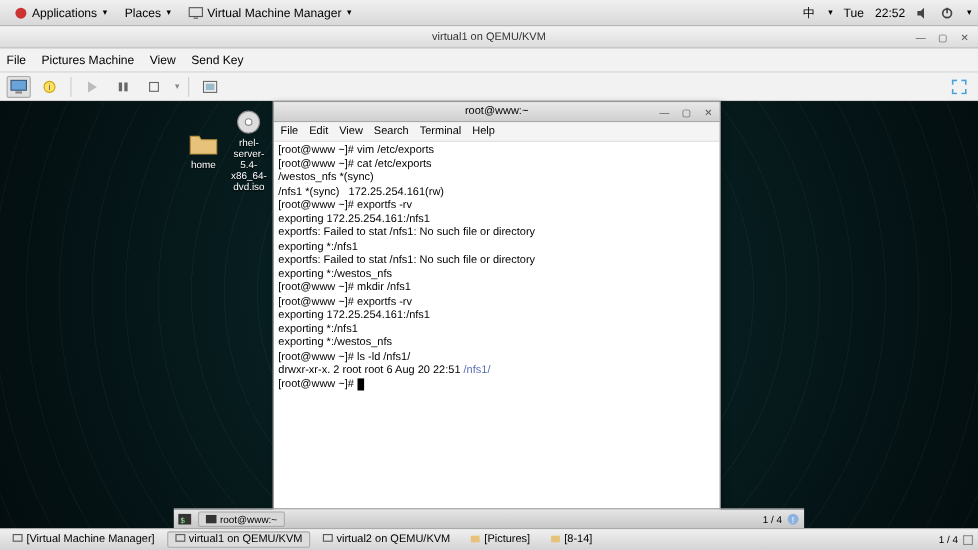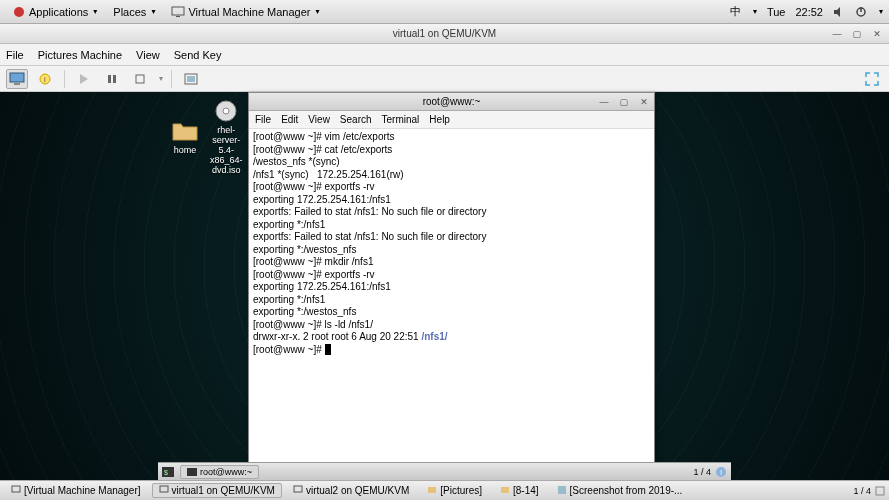--- a/index.html
+++ b/index.html
@@ -37,21 +37,21 @@
 .dicon { display: flex; flex-direction: column; align-items: center; gap: 2px; width: 70px; text-align: center; }
 .dicon .ibox { width: 30px; height: 26px; display: flex; align-items: center; justify-content: center; }
 .dicon .lbl { color: #fff; font-size: 9px; line-height: 1.1; text-shadow: 0 1px 1px #000; word-wrap: break-word; }
 
 
 .term-window { position: absolute; left: 248px; top: 0; width: 407px; background: #fff; border: 1px solid #888; box-shadow: 2px 2px 6px rgba(0,0,0,0.3); }
 .term-title { height: 18px; background: linear-gradient(#e8e8e8,#d0d0d0); display: flex; align-items: center; justify-content: center; font-size: 10px; position: relative; border-bottom: 1px solid #aaa; }
 .term-title .win-controls { position: absolute; right: 4px; display: flex; gap: 8px; }
 .term-menu { height: 18px; background: #f4f4f4; display: flex; align-items: center; padding: 0 6px; gap: 10px; font-size: 10px; border-bottom: 1px solid #ddd; }
 .term-body { background: #fff; padding: 2px 4px; font-family: monospace; font-size: 10px; line-height: 1.25; color: #000; white-space: pre; height: 340px; overflow: hidden; }
-.term-body .dir { color: #5b6db5; font-weight: bold; }
+.term-body .dir { color: #5b6db5; }
 .term-body .cursor { display: inline-block; width: 6px; height: 11px; background: #000; vertical-align: text-bottom; }
 
 
 .guest-taskbar { position: absolute; left: 158px; bottom: 0; right: 158px; height: 18px; background: linear-gradient(#e6e6e6,#c8c8c8); display: flex; align-items: center; padding: 0 4px; font-size: 9px; gap: 6px; border-top: 1px solid #999; }
 .task-item { display: flex; align-items: center; gap: 3px; background: #d8d8d8; border: 1px solid #aaa; padding: 1px 6px; border-radius: 2px; }
 .ws-ind { margin-left: auto; display: flex; align-items: center; gap: 4px; }
 
 
 .host-taskbar { height: 20px; background: linear-gradient(#f0f0f0,#d4d4d4); display: flex; align-items: center; padding: 0 4px; gap: 4px; border-top: 1px solid #aaa; }
 .host-task { display: flex; gap: 3px; padding: 1px 6px; font-size: 10px; border: 1px solid transparent; border-radius: 2px; }
@@ -268,25 +268,19 @@
         <rect x="1" y="2" width="8" height="6" fill="#e6c27a"></rect>
       </svg>
     <span>[Pictures]</span>
   </div>
   <div class="host-task">
     <svg class="ticon" width="10" height="10">
         <rect x="1" y="2" width="8" height="6" fill="#e6c27a"></rect>
       </svg>
     <span>[8-14]</span>
   </div>
-  <div class="host-task">
-    <svg class="ticon" width="10" height="10">
-        <rect x="1" y="1" width="8" height="8" fill="#9bc"></rect>
-      </svg>
-    <span>[Screenshot from 2019-...</span>
-  </div>
   <div class="ws-ind" style="margin-left:auto;display:flex;gap:4px;align-items:center;">
     <span style="font-size:9px;">1 / 4</span>
     <svg width="10" height="10">
         <rect x="1" y="1" width="8" height="8" fill="none" stroke="#888"></rect>
       </svg>
   </div>
 </div>
 
 </body></html>

